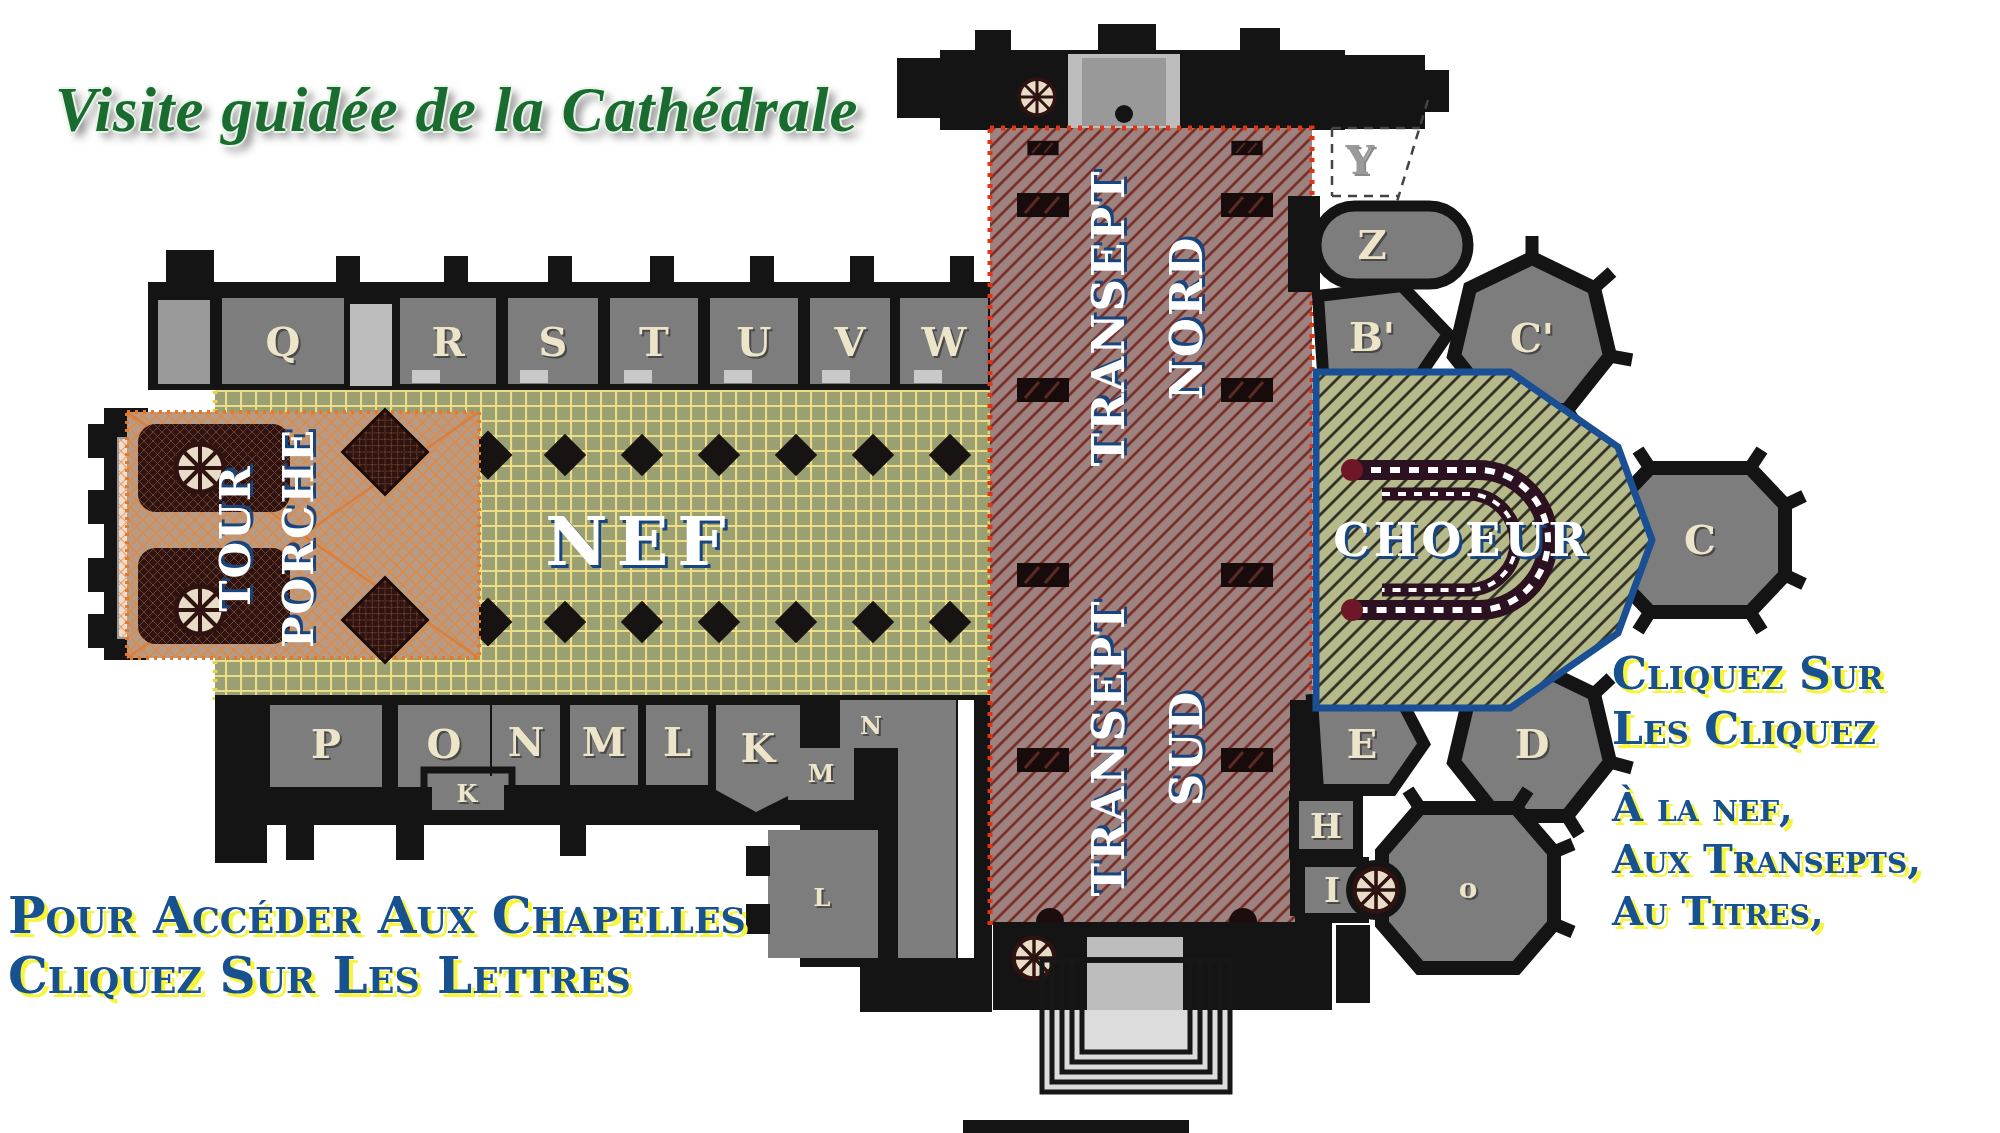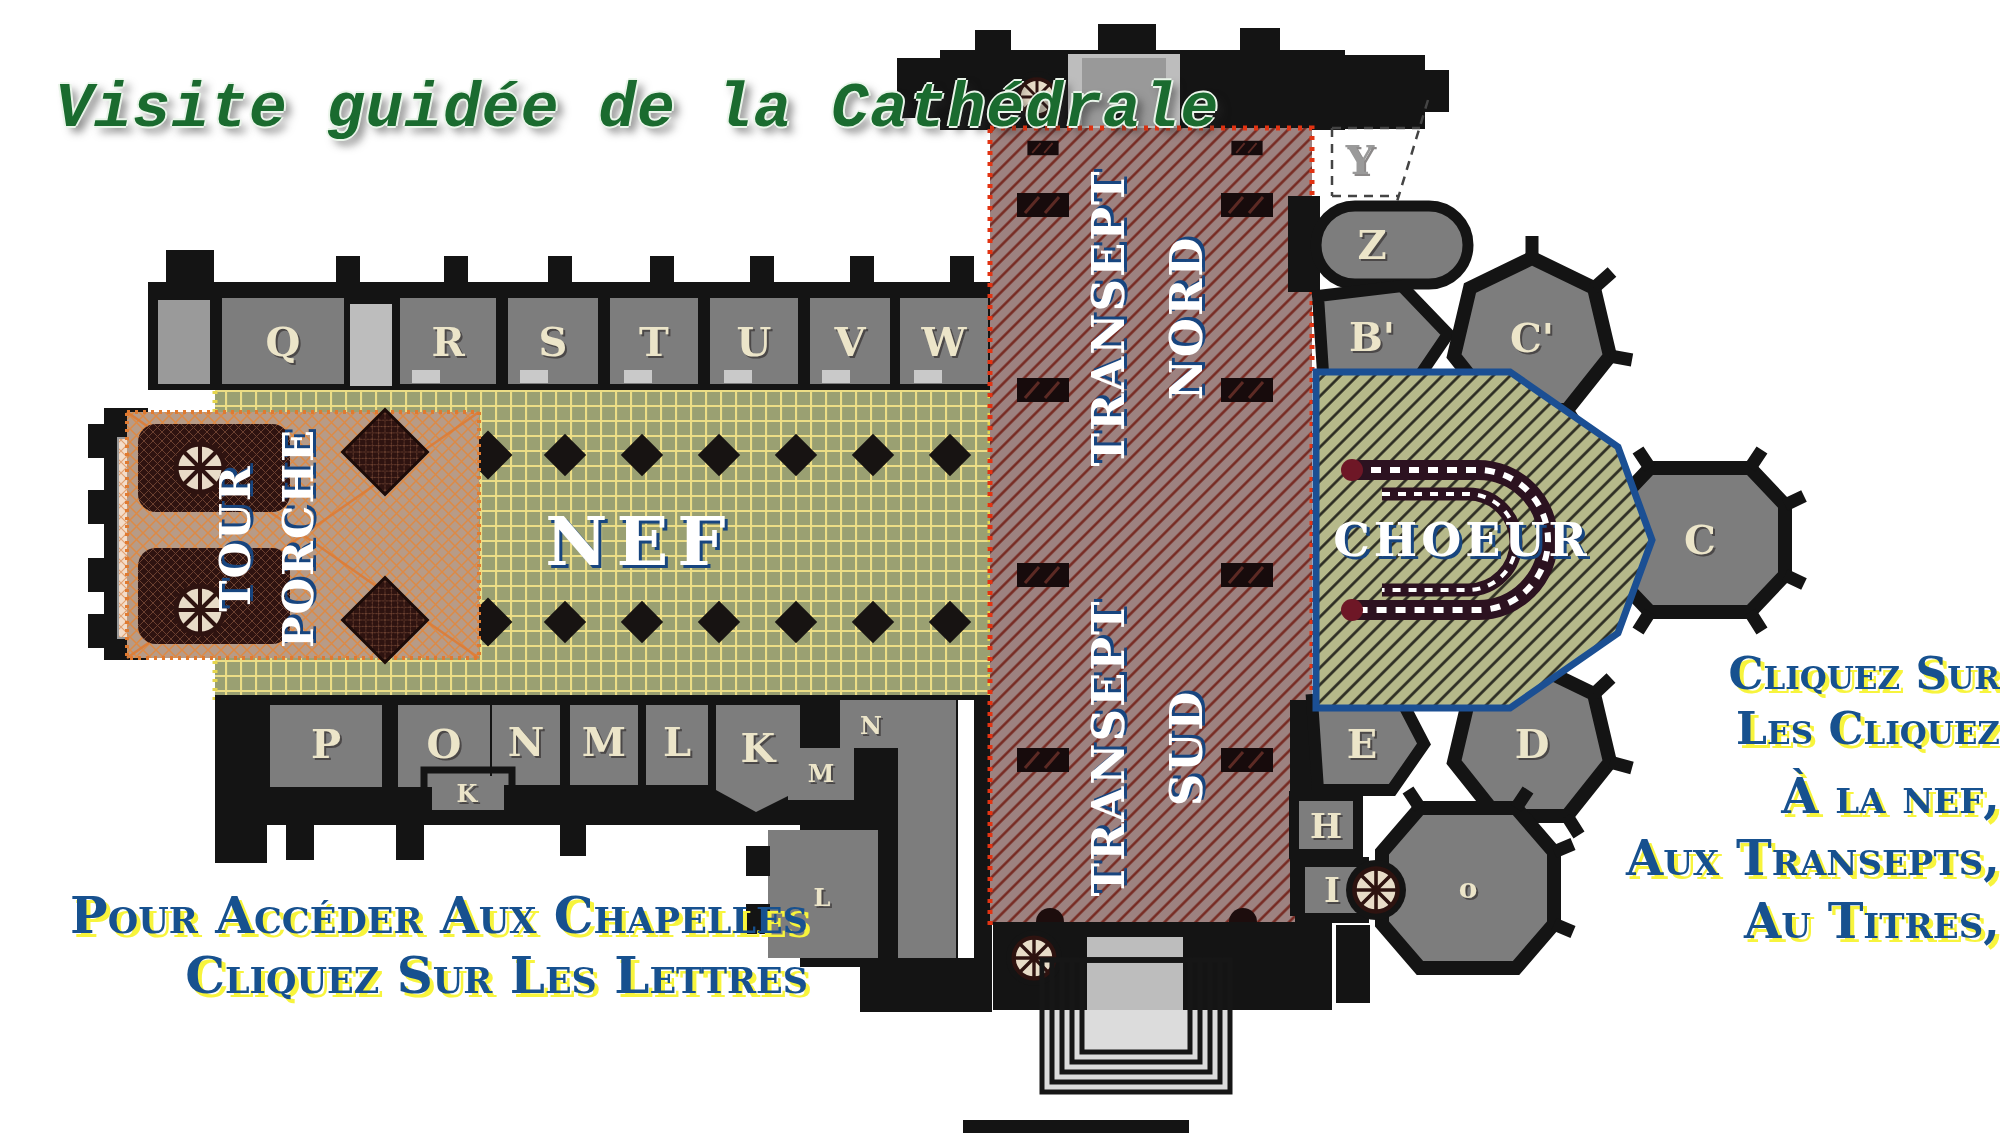--- a/index.html
+++ b/index.html
@@ -2,28 +2,28 @@
 <html><head>
 <meta charset="utf-8">
 <style>
   html,body{margin:0;padding:0;background:#fff;}
   .stage{position:relative;width:2000px;height:1133px;background:#fff;overflow:hidden;
          font-family:"Liberation Sans",sans-serif;}
   .plan{position:absolute;left:0;top:0;width:2000px;height:1133px;}
 
   .title{position:absolute;left:55px;top:74px;font-size:63px;font-weight:bold;font-style:italic;
          color:#1a6b2f;letter-spacing:1px;white-space:nowrap;
-         font-family:Liberation Mono, monospace;
+         font-family:Liberation Serif, serif;
          text-shadow:2px 0 0 #eaf5ea,-2px 0 0 #eaf5ea,0 2px 0 #eaf5ea,0 -2px 0 #eaf5ea,6px 6px 8px rgba(40,40,40,.55);}
 
   .note{position:absolute;color:#17518f;font-family:"DejaVu Serif",serif;font-weight:bold;
-        font-variant:small-caps;text-align:right;text-shadow:4px 4px 0 #f7f43c;}
+        font-variant:small-caps;text-align:left;text-shadow:4px 4px 0 #f7f43c;}
   .note-letters{left:8px;top:886px;width:800px;font-size:50px;line-height:1.2;}
   .note-titles{left:1612px;top:646px;width:388px;font-size:44px;line-height:1.26;}
-  .note-titles .targets{font-size:48px;margin-top:8px;line-height:1.3;}
+  .note-titles .targets{font-size:40px;margin-top:24px;line-height:1.3;}
 
   
   .cl{font-family:"DejaVu Serif",serif;font-weight:bold;font-size:40px;fill:#ece5c9;
       text-anchor:middle;filter:drop-shadow(2px 2px 0px rgba(25,20,20,.5));}
   .cls{font-size:24px;}
   .rl{font-family:"DejaVu Serif",serif;font-weight:bold;fill:#ffffff;text-anchor:middle;
       filter:drop-shadow(3px 3px 0px #17457f);}
   .t68{font-size:68px;letter-spacing:9px;}
   .t46{font-size:46px;letter-spacing:4px;}
   .t45{font-size:45px;letter-spacing:2px;}

